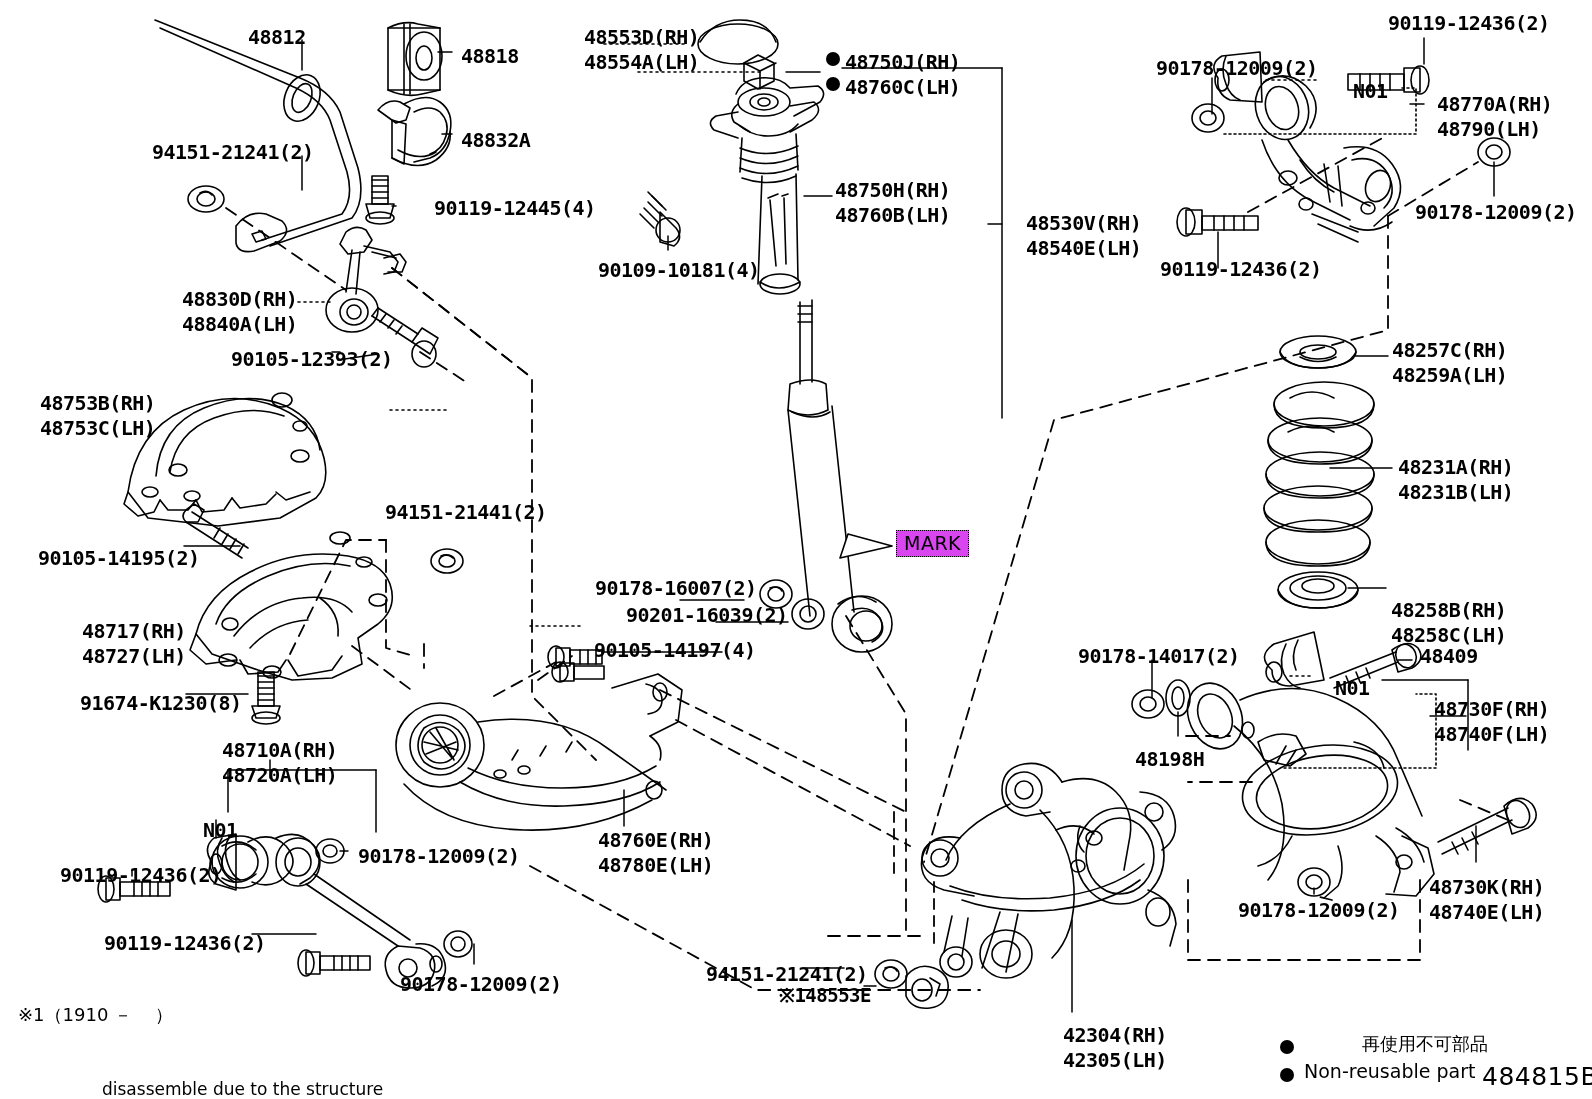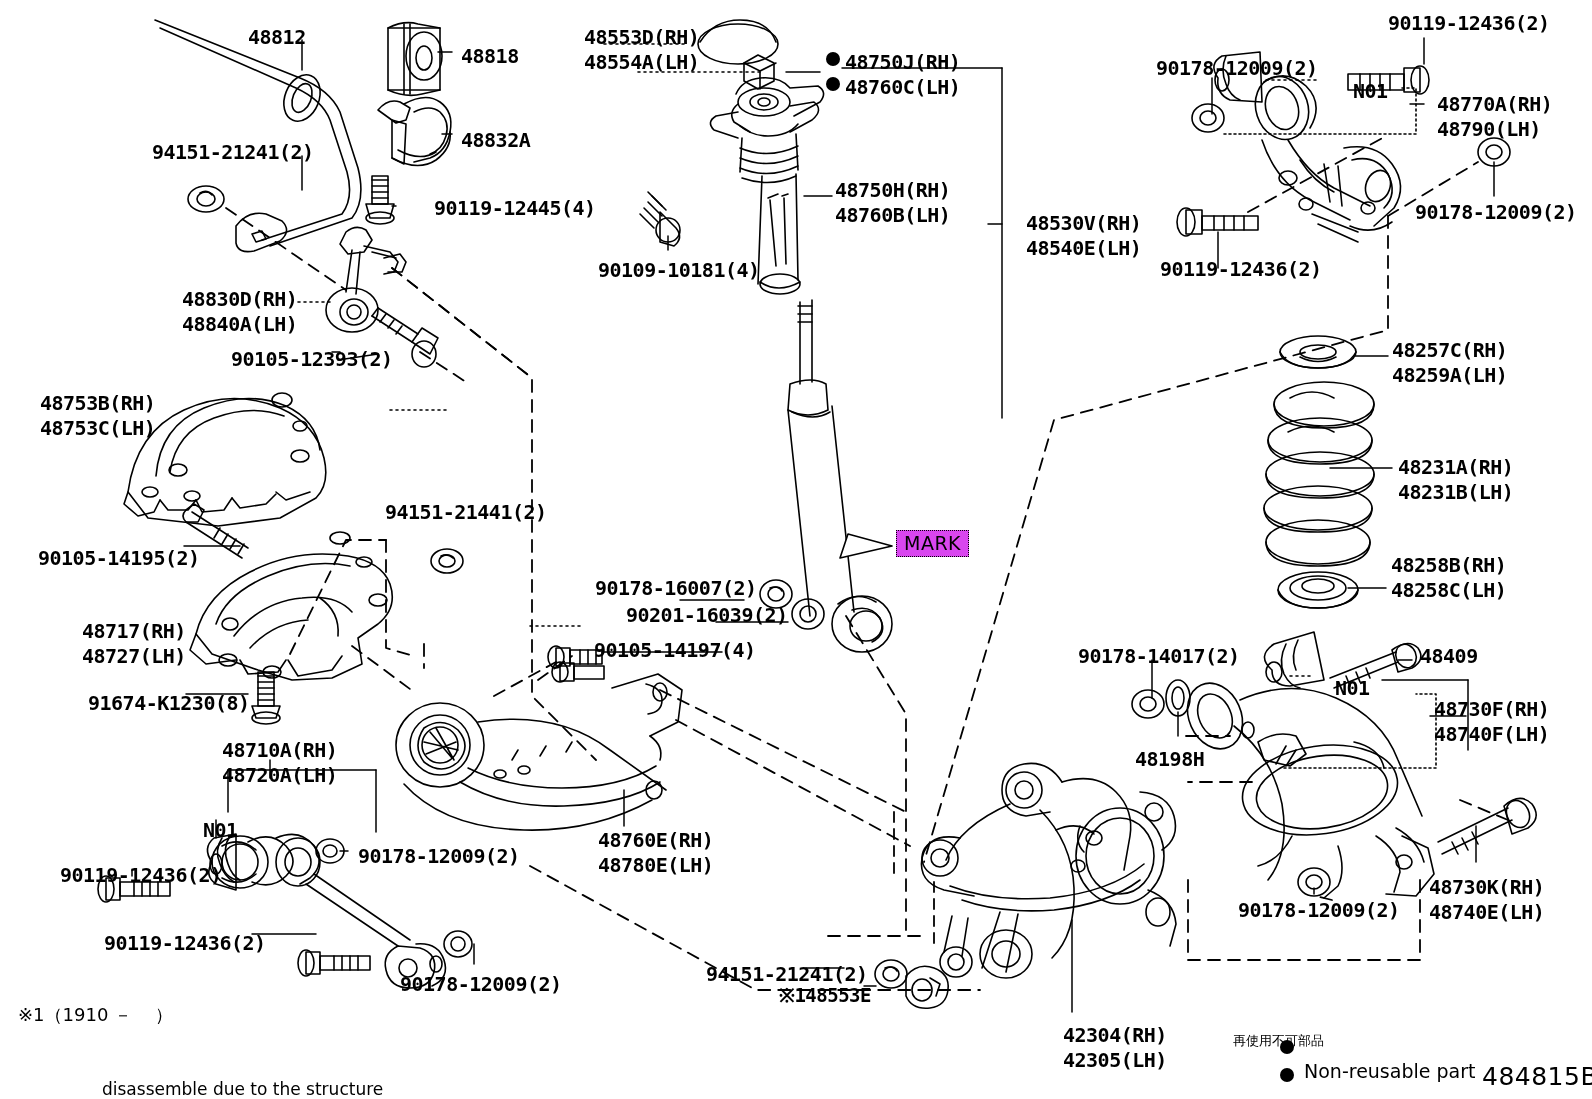--- a/index.html
+++ b/index.html
@@ -597,21 +597,21 @@
       <div class="lbl" style="left: 461px; top: 44px;"><span>48818</span></div>
       <div class="lbl" style="left: 461px; top: 128px;"><span>48832A</span></div>
       <div class="lbl" style="left: 152px; top: 140px;"><span>94151-21241(2)</span></div>
       <div class="lbl" style="left: 402px; top: 196px; margin-left: 32px;"><span>90119-12445(4)</span></div>
       <div class="lbl two" style="left: 182px; top: 287px;"><span>48830D(RH)</span><span>48840A(LH)</span></div>
       <div class="lbl" style="left: 231px; top: 347px;"><span>90105-12393(2)</span></div>
       <div class="lbl two" style="left: 40px; top: 391px;"><span>48753B(RH)</span><span>48753C(LH)</span></div>
       <div class="lbl" style="left: 385px; top: 500px;"><span>94151-21441(2)</span></div>
       <div class="lbl" style="left: 38px; top: 546px;"><span>90105-14195(2)</span></div>
       <div class="lbl two" style="left: 82px; top: 619px;"><span>48717(RH)</span><span>48727(LH)</span></div>
-      <div class="lbl" style="left: 88px; top: 691px; text-align: center;"><span>91674-K1230(8)</span></div>
+      <div class="lbl" style="left: 80px; top: 691px; text-align: center;"><span>91674-K1230(8)</span></div>
       <div class="lbl two" style="left: 222px; top: 738px;"><span>48710A(RH)</span><span>48720A(LH)</span></div>
       <div class="lbl" style="left: 203px; top: 818px;"><span>N01</span></div>
       <div class="lbl" style="left: 60px; top: 863px;"><span>90119-12436(2)</span></div>
       <div class="lbl" style="left: 104px; top: 931px;"><span>90119-12436(2)</span></div>
       <div class="lbl" style="left: 358px; top: 844px;"><span>90178-12009(2)</span></div>
       <div class="lbl" style="left: 400px; top: 972px;"><span>90178-12009(2)</span></div>
       <div class="lbl two" style="left: 598px; top: 828px;"><span>48760E(RH)</span><span>48780E(LH)</span></div>
       <div class="lbl" style="left: 594px; top: 638px;"><span>90105-14197(4)</span></div>
       <div class="lbl" style="left: 595px; top: 576px;"><span>90178-16007(2)</span></div>
       <div class="lbl" style="left: 626px; top: 603px;"><span>90201-16039(2)</span></div>
@@ -621,21 +621,21 @@
       <div class="lbl" style="left: 598px; top: 258px;"><span>90109-10181(4)</span></div>
       <div class="lbl two" style="left: 1026px; top: 211px;"><span>48530V(RH)</span><span>48540E(LH)</span></div>
       <div class="lbl" style="left: 1156px; top: 56px;"><span>90178-12009(2)</span></div>
       <div class="lbl" style="left: 1388px; top: 11px;"><span>90119-12436(2)</span></div>
       <div class="lbl" style="left: 1353px; top: 79px;"><span>N01</span></div>
       <div class="lbl two" style="left: 1437px; top: 92px;"><span>48770A(RH)</span><span>48790(LH)</span></div>
       <div class="lbl" style="left: 1415px; top: 200px;"><span>90178-12009(2)</span></div>
       <div class="lbl" style="left: 1160px; top: 257px;"><span>90119-12436(2)</span></div>
       <div class="lbl two" style="left: 1392px; top: 338px;"><span>48257C(RH)</span><span>48259A(LH)</span></div>
       <div class="lbl two" style="left: 1398px; top: 455px;"><span>48231A(RH)</span><span>48231B(LH)</span></div>
-      <div class="lbl two" style="left: 1391px; top: 553px;"><span>48258B(RH)</span><span>48258C(LH)</span></div>
+      <div class="lbl two" style="left: 1391px; top: 598px;"><span>48258B(RH)</span><span>48258C(LH)</span></div>
       <div class="lbl" style="left: 1078px; top: 644px;"><span>90178-14017(2)</span></div>
       <div class="lbl" style="left: 1135px; top: 747px;"><span>48198H</span></div>
       <div class="lbl" style="left: 1420px; top: 644px;"><span>48409</span></div>
       <div class="lbl" style="left: 1335px; top: 676px;"><span>N01</span></div>
       <div class="lbl two" style="left: 1434px; top: 697px;"><span>48730F(RH)</span><span>48740F(LH)</span></div>
       <div class="lbl two" style="left: 1429px; top: 875px;"><span>48730K(RH)</span><span>48740E(LH)</span></div>
       <div class="lbl" style="left: 1238px; top: 898px;"><span>90178-12009(2)</span></div>
       <div class="lbl" style="left: 706px; top: 962px;"><span>94151-21241(2)</span></div>
       <div class="lbl two" style="left: 1063px; top: 1023px;"><span>42304(RH)</span><span>42305(LH)</span></div>
       <div class="lbl" style="left: 779px; top: 983px;"><span class="star">※148553E</span></div>
@@ -645,20 +645,20 @@
 
   <div class="bullet" style="left:826px;top:52px;"></div>
   <div class="bullet" style="left:826px;top:77px;"></div>
 
   <div class="note" style="left:18px;top:1004px;font-size:18px;">※1（1910 －    ）</div>
 
 
   <div class="note" style="left:102px;top:1078px;">disassemble due to the structure</div>
 
   <div class="bullet" style="left:1280px;top:1040px;"></div>
-  <div class="legend-row jp" style="left:1233px;top:1032px;font-size:13px;">再使用不可部品</div>
+  <div class="legend-row jp" style="left:1362px;top:1032px;font-size:18px;">再使用不可部品</div>
 
   <div class="bullet" style="left:1280px;top:1068px;"></div>
   <div class="legend-row" style="left:1304px;top:1060px;font-size:19px;">Non-reusable part</div>
 
   <div class="docid" style="left:1482px;top:1062px;">484815B</div>
 
 </div>
 
 </body></html>

